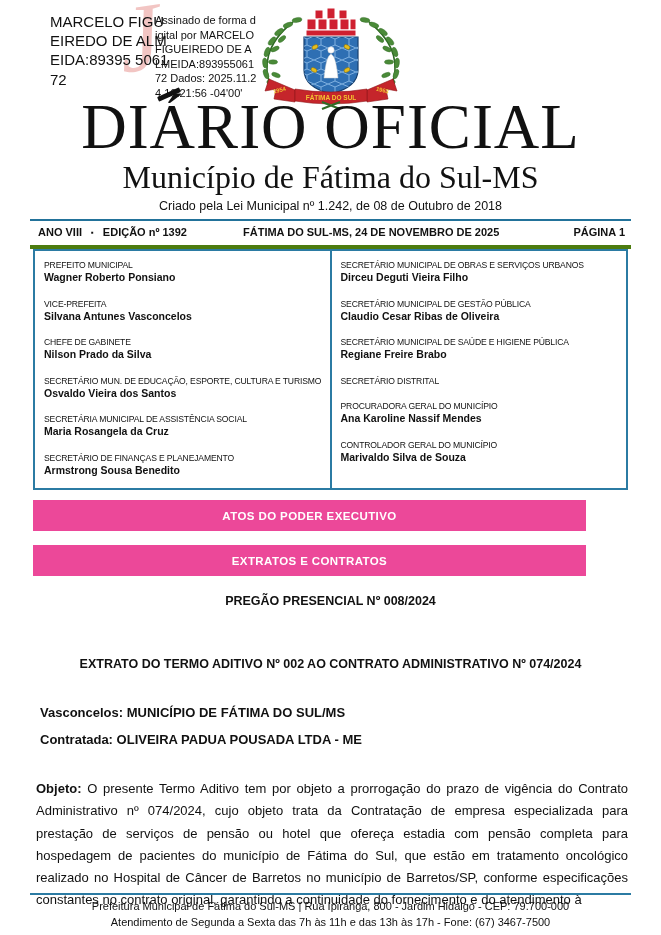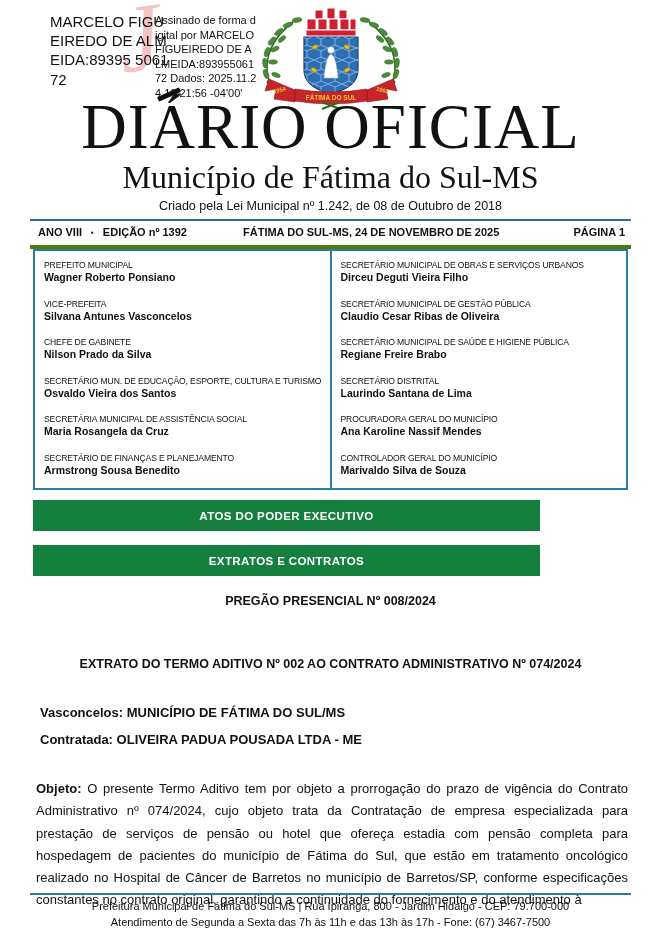--- a/index.html
+++ b/index.html
@@ -40,21 +40,21 @@
   
   .roster{position:absolute;left:33px;top:249px;width:595px;height:241px;
         border:2px solid #2b7ba3;display:flex;box-sizing:border-box;}
   .roster .col{flex:1;padding:9px 8px 0 9px;box-sizing:border-box;}
   .roster .col.right{border-left:2px solid #2b7ba3;}
   .ro-item{margin-bottom:14.5px;}
   .ro-title{font-size:8.6px;letter-spacing:-0.15px;line-height:11px;color:#111;}
   .ro-name{font-size:10.5px;font-weight:bold;line-height:13px;color:#111;}
 
   
-  .banner{position:absolute;left:33px;width:507px;height:31px;background:#15803d;color:#fff;
+  .banner{position:absolute;left:33px;width:553px;height:31px;background:#ec4899;color:#fff;
         font-weight:bold;font-size:11.5px;letter-spacing:.4px;display:flex;align-items:center;
         justify-content:center;}
   .banner.b1{top:500px;}
   .banner.b2{top:545px;}
 
   
   .h-proc{position:absolute;left:0;top:591px;width:661px;text-align:center;
         font-size:12.5px;font-weight:bold;line-height:21px;color:#111;}
   .h-extrato{position:absolute;left:0;top:657px;width:661px;text-align:center;
         font-size:12.5px;font-weight:bold;color:#111;}
@@ -209,21 +209,20 @@
       <div class="ro-item">
         <div class="ro-title">SECRETÁRIO MUNICIPAL DE GESTÃO PÚBLICA</div>
         <div class="ro-name">Claudio Cesar Ribas de Oliveira</div>
       </div>
       <div class="ro-item">
         <div class="ro-title">SECRETÁRIO MUNICIPAL DE SAÚDE E HIGIENE PÚBLICA</div>
         <div class="ro-name">Regiane Freire Brabo</div>
       </div>
       <div class="ro-item">
         <div class="ro-title">SECRETÁRIO DISTRITAL</div>
-        <div class="ro-name">Laurindo Santana de Lima</div>
       </div>
       <div class="ro-item">
         <div class="ro-title">PROCURADORA GERAL DO MUNICÍPIO</div>
         <div class="ro-name">Ana Karoline Nassif Mendes</div>
       </div>
       <div class="ro-item">
         <div class="ro-title">CONTROLADOR GERAL DO MUNICÍPIO</div>
         <div class="ro-name">Marivaldo Silva de Souza</div>
       </div>
     </div>

